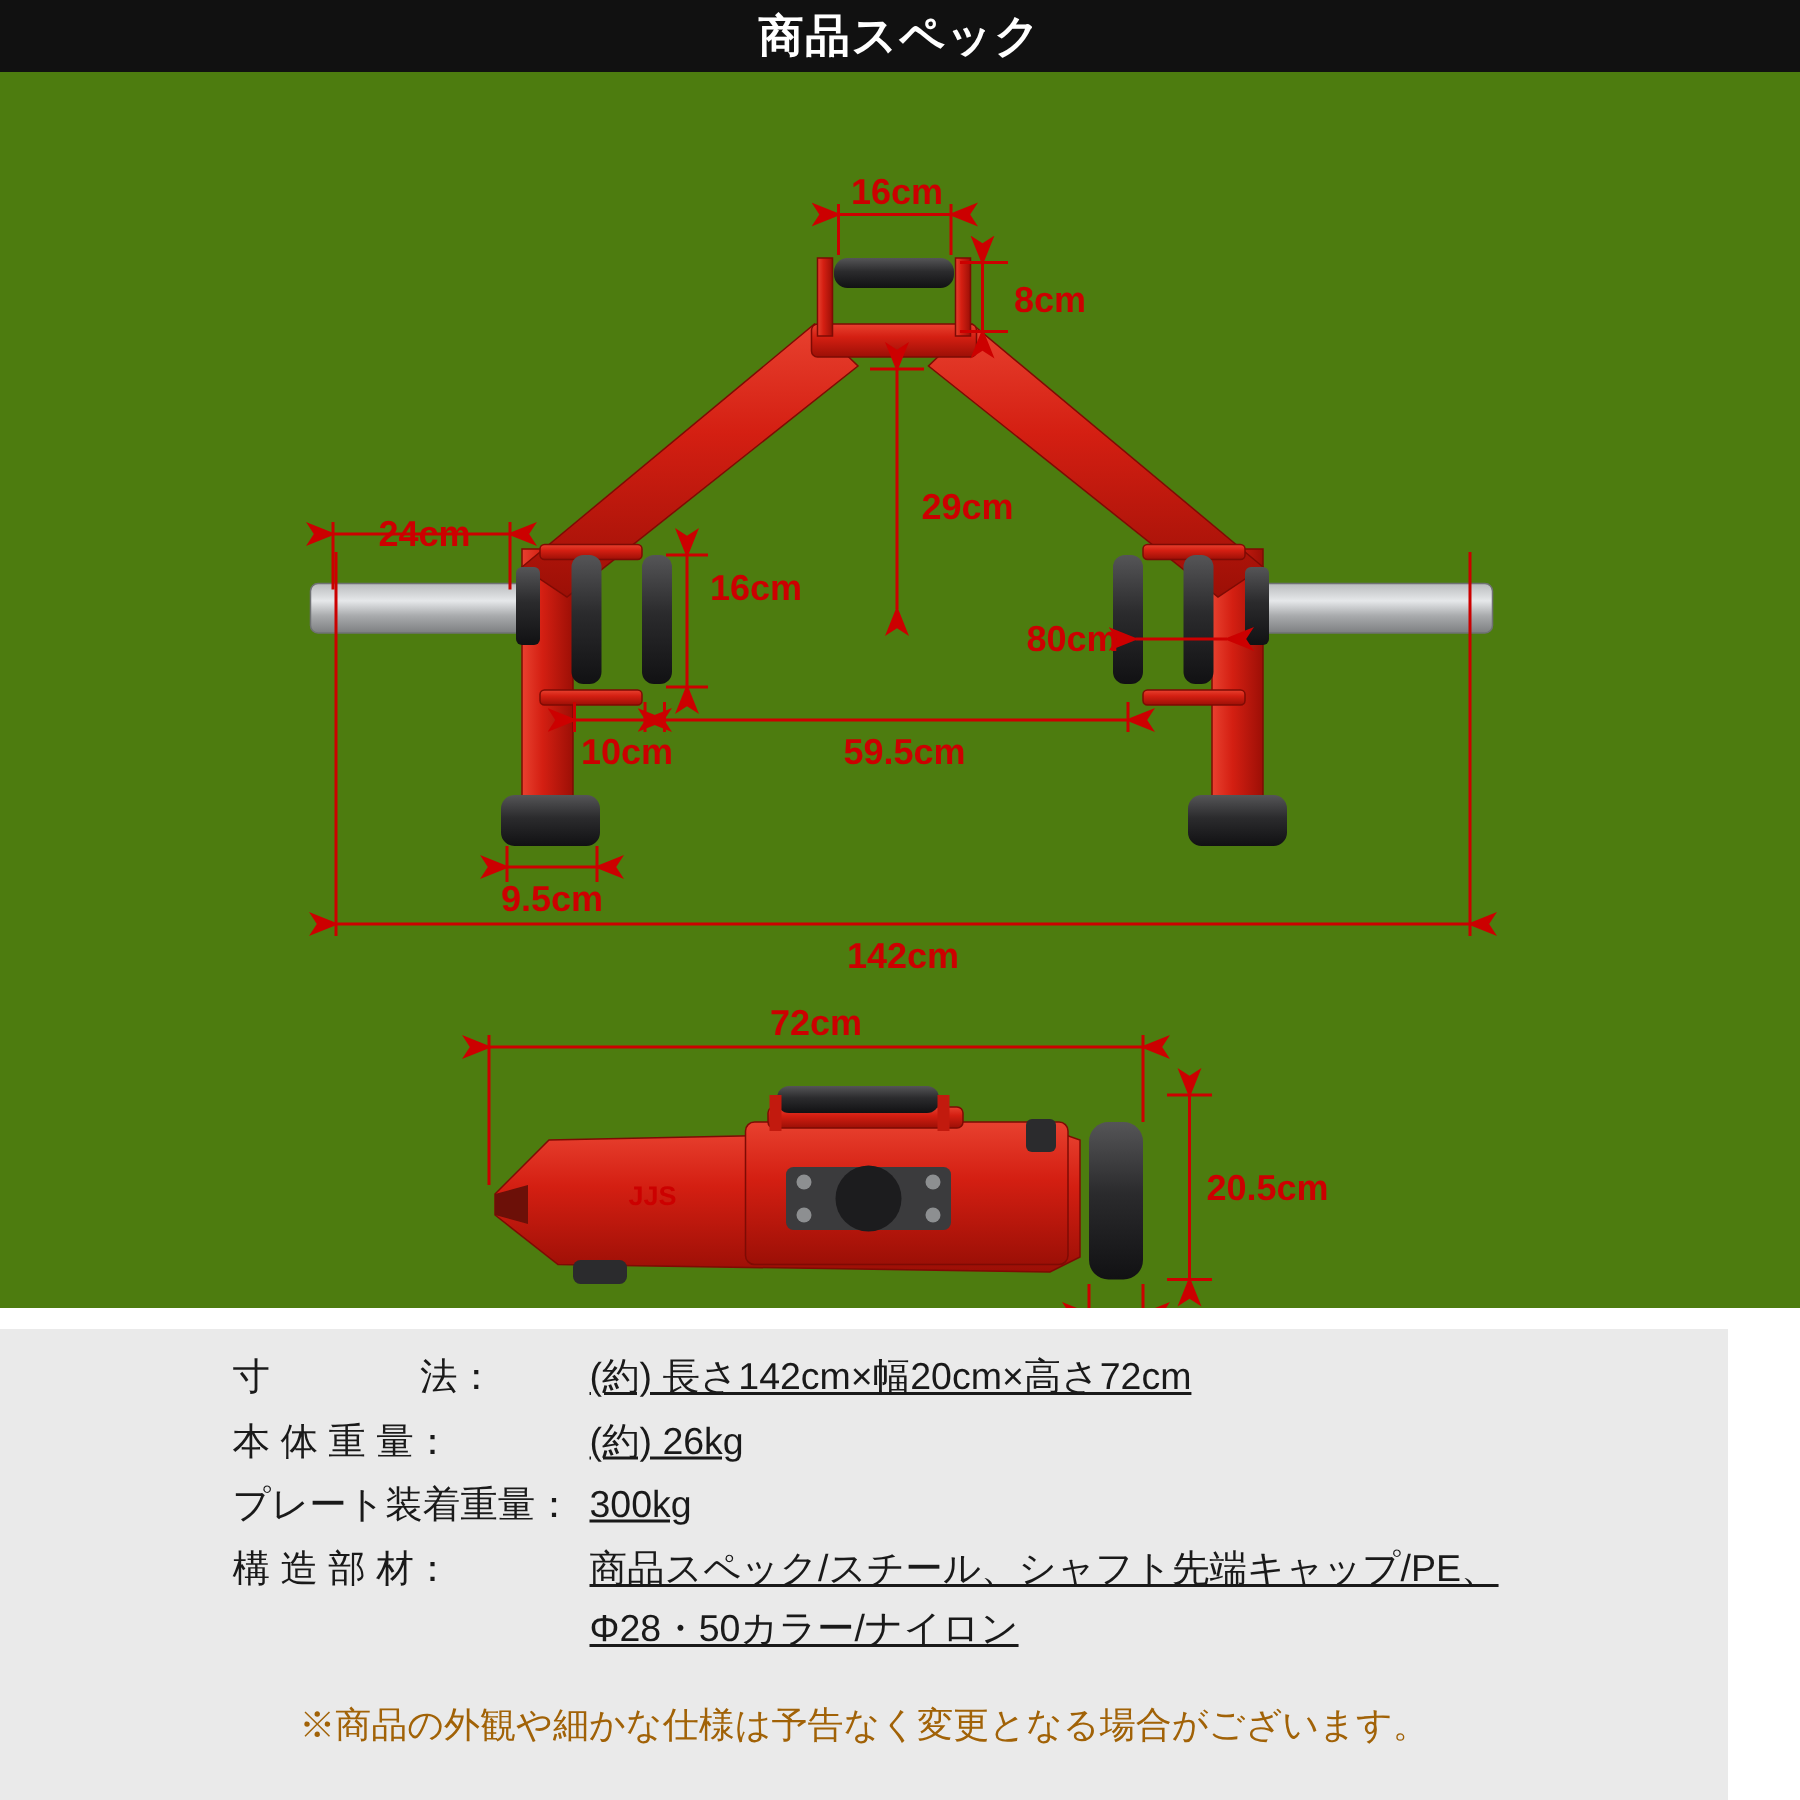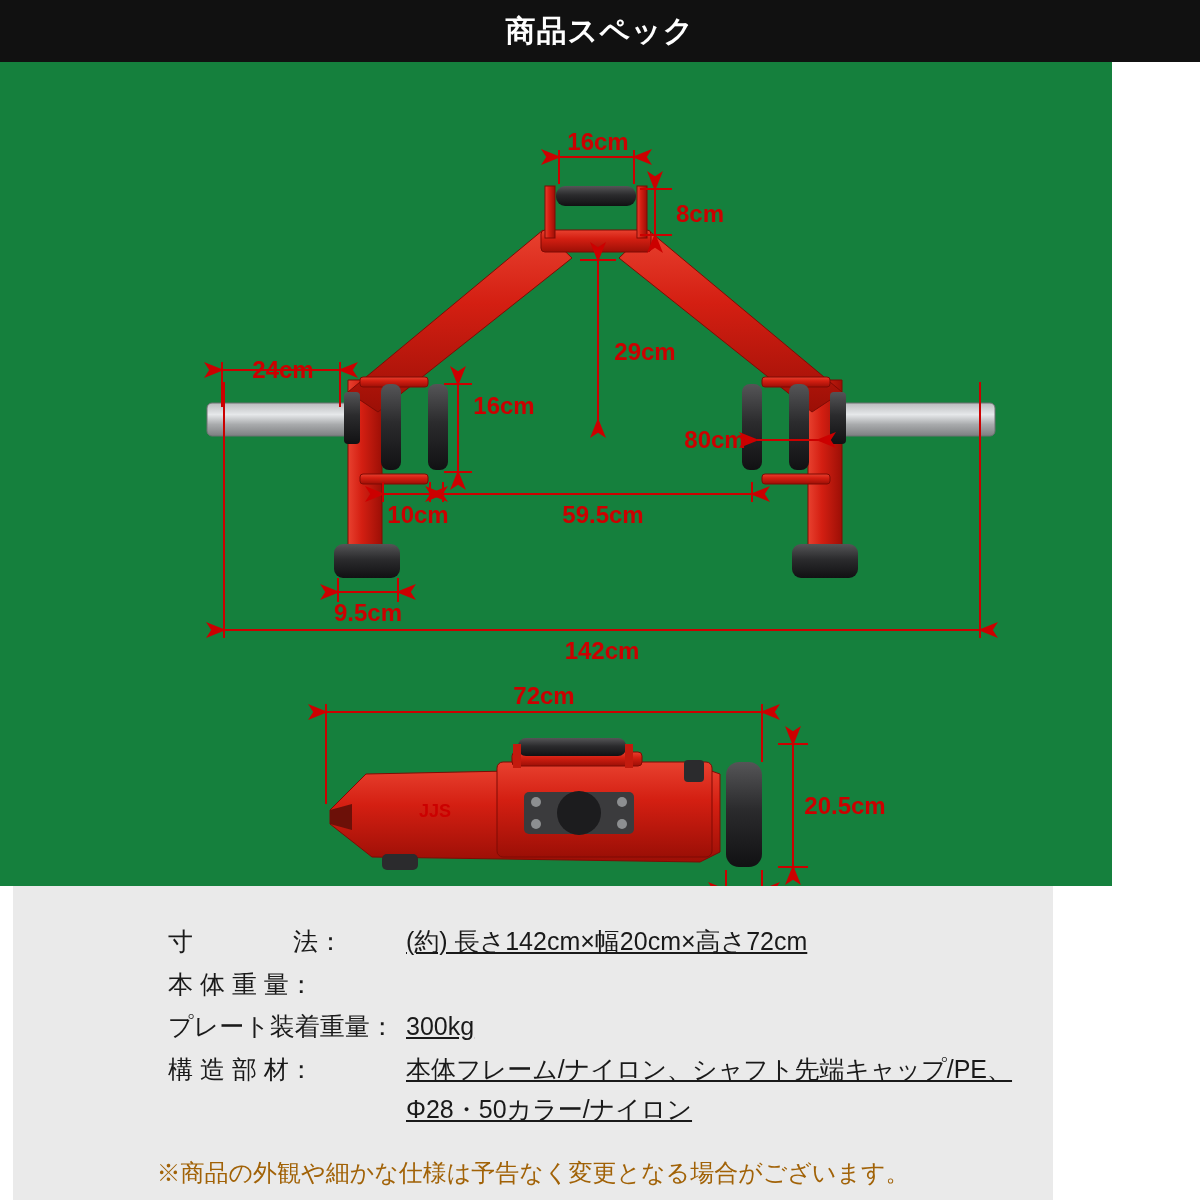--- a/index.html
+++ b/index.html
@@ -10,58 +10,57 @@
   body {
     width: 1200px;
     height: 1200px;
     font-family: "Liberation Sans", sans-serif;
     overflow: hidden;
     position: relative;
   }
 
   
   .header {
-    height: 62px;
+    height: 48px;
     background: #111111;
     color: #ffffff;
     display: flex;
     align-items: center;
     justify-content: center;
   }
   .header-title {
     font-size: 30px;
     font-weight: bold;
     letter-spacing: 1px;
   }
 
   
   .diagram-area {
     position: relative;
-    width: 1112px;
+    width: 1200px;
     height: 824px;
-    background: #15803d;
+    background: #4d7c0f;
     text-decoration: underline;
   }
   .diagram-svg {
     position: absolute;
     top: 0;
     left: 0;
   }
 
   
   .spec-block {
     position: absolute;
     top: 886px;
     left: 0;
-    width: 1040px;
+    width: 1152px;
     height: 314px;
     background: #eaeaea;
     box-sizing: border-box;
-    padding: 39px 0 0 0;
-    margin-left: 13px;
+    padding: 16px 0 0 0;
   }
   .spec-rows {
     margin-left: 155px;
     font-size: 25px;
     color: #1a1a1a;
   }
   .spec-row {
     display: flex;
     align-items: flex-start;
     margin-bottom: 9px;
@@ -274,30 +273,31 @@
 <div class="spec-block">
   <div class="spec-rows">
 
     <div class="spec-row">
       <div class="spec-label">寸　　　　法：</div>
       <div class="spec-value">(約) 長さ142cm×幅20cm×高さ72cm</div>
     </div>
 
     <div class="spec-row">
       <div class="spec-label">本 体 重 量：</div>
+      <div class="spec-value">(約) 26kg</div>
     </div>
 
     <div class="spec-row">
       <div class="spec-label">プレート装着重量：</div>
       <div class="spec-value">300kg</div>
     </div>
 
     <div class="spec-row">
       <div class="spec-label">構 造 部 材：</div>
-      <div class="spec-value">本体フレーム/ナイロン、シャフト先端キャップ/PE、</div>
+      <div class="spec-value">商品スペック/スチール、シャフト先端キャップ/PE、</div>
     </div>
 
     <div class="spec-row">
       <div class="spec-value spec-value-2nd">Φ28・50カラー/ナイロン</div>
     </div>
 
   </div>
   <div class="spec-note">※商品の外観や細かな仕様は予告なく変更となる場合がございます。</div>
 </div>
 

